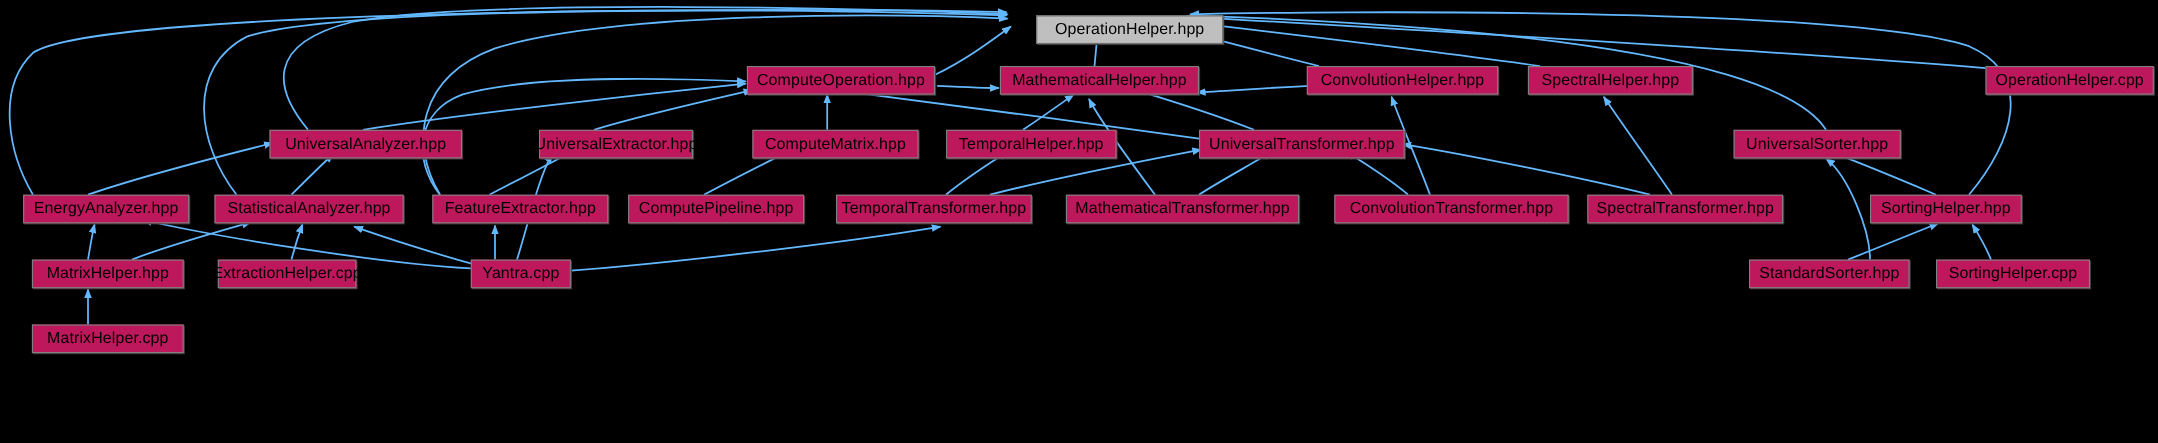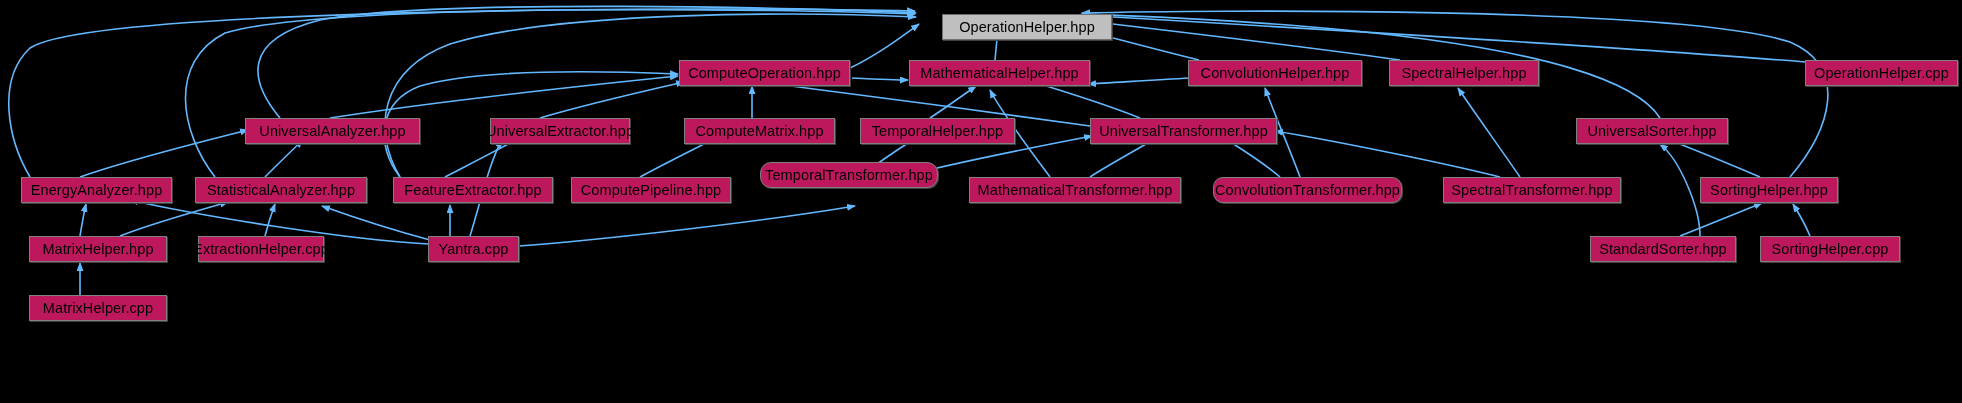--- a/index.html
+++ b/index.html
@@ -150,27 +150,27 @@
       </div>
       <div class="node" style="left: 195px; top: 177px; width: 172px;">
         <span class="label">StatisticalAnalyzer.hpp</span>
       </div>
       <div class="node" style="left: 393px; top: 177px; width: 160px;">
         <span class="label">FeatureExtractor.hpp</span>
       </div>
       <div class="node" style="left: 571px; top: 177px; width: 160px;">
         <span class="label">ComputePipeline.hpp</span>
       </div>
-      <div class="node" style="left: 760px; top: 162px; width: 178px; border-radius: 11px;">
+      <div class="node" style="left: 760px; top: 177px; width: 178px;">
         <span class="label">TemporalTransformer.hpp</span>
       </div>
       <div class="node" style="left: 969px; top: 177px; width: 212px;">
         <span class="label">MathematicalTransformer.hpp</span>
       </div>
-      <div class="node" style="left: 1213px; top: 177px; width: 189px; border-radius: 10px;">
+      <div class="node" style="left: 1213px; top: 177px; width: 213px;">
         <span class="label">ConvolutionTransformer.hpp</span>
       </div>
       <div class="node" style="left: 1443px; top: 177px; width: 178px;">
         <span class="label">SpectralTransformer.hpp</span>
       </div>
       <div class="node" style="left: 1700px; top: 177px; width: 138px;">
         <span class="label">SortingHelper.hpp</span>
       </div>
       <div class="node" style="left: 29px; top: 236px; width: 138px;">
         <span class="label">MatrixHelper.hpp</span>

